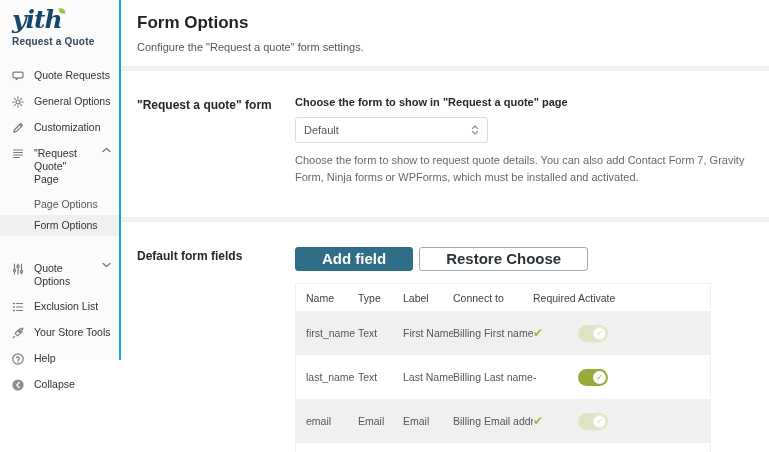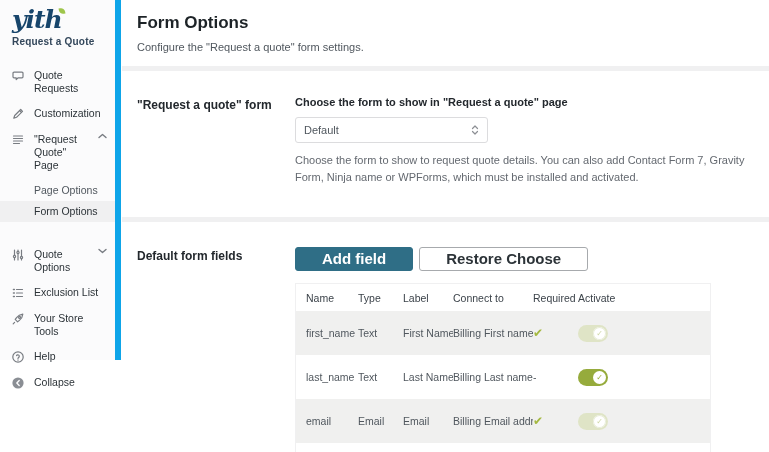--- a/index.html
+++ b/index.html
@@ -1,21 +1,21 @@
 <!DOCTYPE html>
 <html><head>
 <meta charset="utf-8">
 <style>
   html,body{margin:0;padding:0;background:#fff;}
   .app{position:relative;width:769px;height:452px;overflow:hidden;
        font-family:"Liberation Sans","DejaVu Sans",sans-serif;color:#2c3338;background:#fff;}
 
   
   .sidebar{position:absolute;left:0;top:0;width:121px;height:360px;background:#fbfbfc;
-           border-right:6px solid #0ea5e9;box-sizing:border-box;}
+           border-right:2px solid #0ea5e9;box-sizing:border-box;}
   .logo-area{padding:6px 12px 0 12px;}
   .logo{font-family:"DejaVu Serif","Liberation Serif",serif;font-style:italic;font-weight:bold;
         font-size:25px;color:#17456b;line-height:28px;letter-spacing:-1px;position:relative;display:inline-block;}
   .logo .leaf{position:absolute;right:-3px;top:2px;width:6px;height:6px;background:#9ec54b;
               border-radius:0 70% 0 70%;transform:rotate(-10deg);}
   .product-name{font-size:10px;color:#33475b;margin-top:2px;font-weight:bold;letter-spacing:.2px;}
   .menu{margin-top:16px;}
   .menu-item{display:flex;gap:9px;padding:6px 8px 6px 11px;font-size:10.5px;
              color:#2c3338;cursor:pointer;line-height:13px;}
   .menu-item .grow{flex:1;}
@@ -82,20 +82,27 @@
 
     <div class="menu">
 
       <div class="menu-item">
         <svg class="ic" width="14" height="14" viewBox="0 0 14 14">
             <path d="M3 3.2h8a1 1 0 0 1 1 1v3.6a1 1 0 0 1-1 1H7.2L5.2 10.6V8.8H3a1 1 0 0 1-1-1V4.2a1 1 0 0 1 1-1z"></path>
           </svg>
         <span class="grow">Quote Requests</span>
       </div>
 
+      <div class="menu-item">
+        <svg class="ic" width="14" height="14" viewBox="0 0 14 14">
+            <circle cx="7" cy="7" r="2"></circle>
+            <path d="M7 1.8v1.4M7 10.8v1.4M1.8 7h1.4M10.8 7h1.4M3.3 3.3l1 1M9.7 9.7l1 1M10.7 3.3l-1 1M4.3 9.7l-1 1"></path>
+          </svg>
+        <span class="grow">General Options</span>
+      </div>
 
       <div class="menu-item">
         <svg class="ic" width="14" height="14" viewBox="0 0 14 14">
             <path d="M2.8 11.2l.9-2.7 6-6 1.8 1.8-6 6-2.7.9z"></path>
             <path d="M8.6 3.6l1.8 1.8"></path>
           </svg>
         <span class="grow">Customization</span>
       </div>
 
       <div class="menu-item">
@@ -178,21 +185,21 @@
     <div class="section">
       <div class="sec-label">"Request a quote" form</div>
       <div class="sec-body">
         <div class="field-label">Choose the form to show in "Request a quote" page</div>
         <div class="select">
           <span class="value">Default</span>
           <svg width="8" height="12" viewBox="0 0 8 12">
               <path d="M1.5 4.5L4 2l2.5 2.5M1.5 7.5L4 10l2.5-2.5" stroke="#8c8f94" stroke-width="1.2" fill="none" stroke-linecap="round" stroke-linejoin="round"></path>
             </svg>
         </div>
-        <div class="desc">Choose the form to show to request quote details. You can also add Contact Form 7, Gravity Form, Ninja name or WPForms, which must be installed and activated.</div>
+        <div class="desc">Choose the form to show to request quote details. You can also add Contact Form 7, Gravity Form, Ninja forms or WPForms, which must be installed and activated.</div>
       </div>
     </div>
     <div class="divider"></div>
 
     <div class="section">
       <div class="sec-label">Default form fields</div>
       <div class="sec-body">
 
         <div class="btn-row">
           <div class="btn btn-primary">Add field</div>

